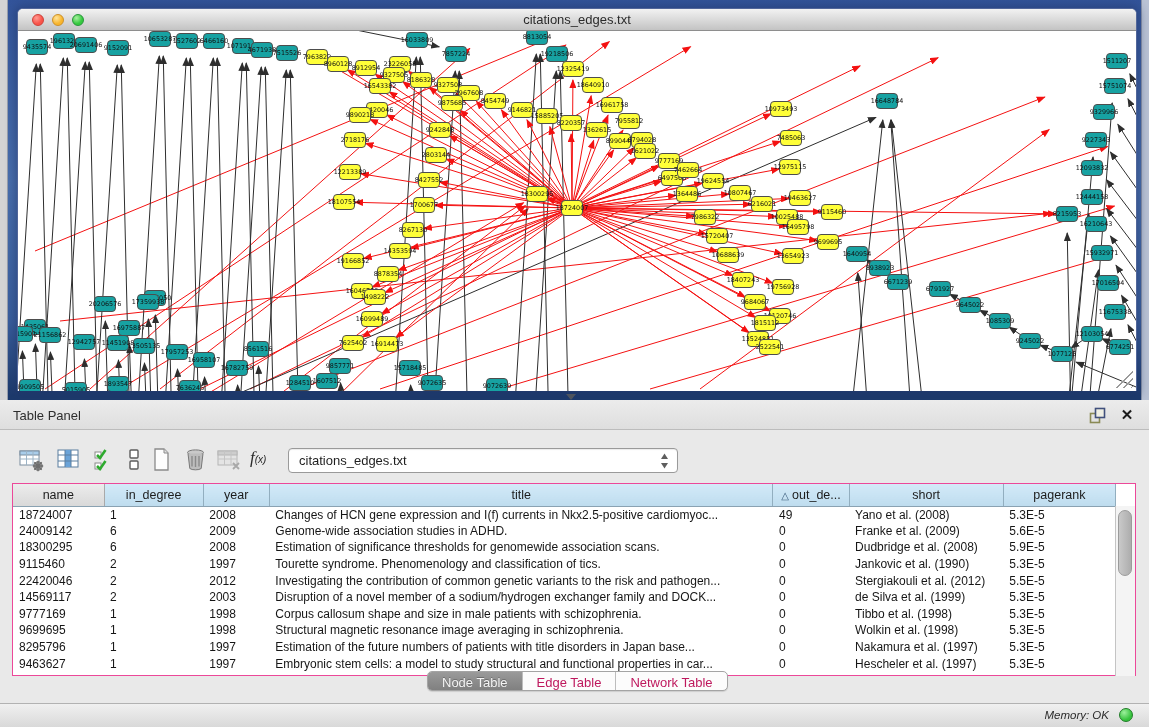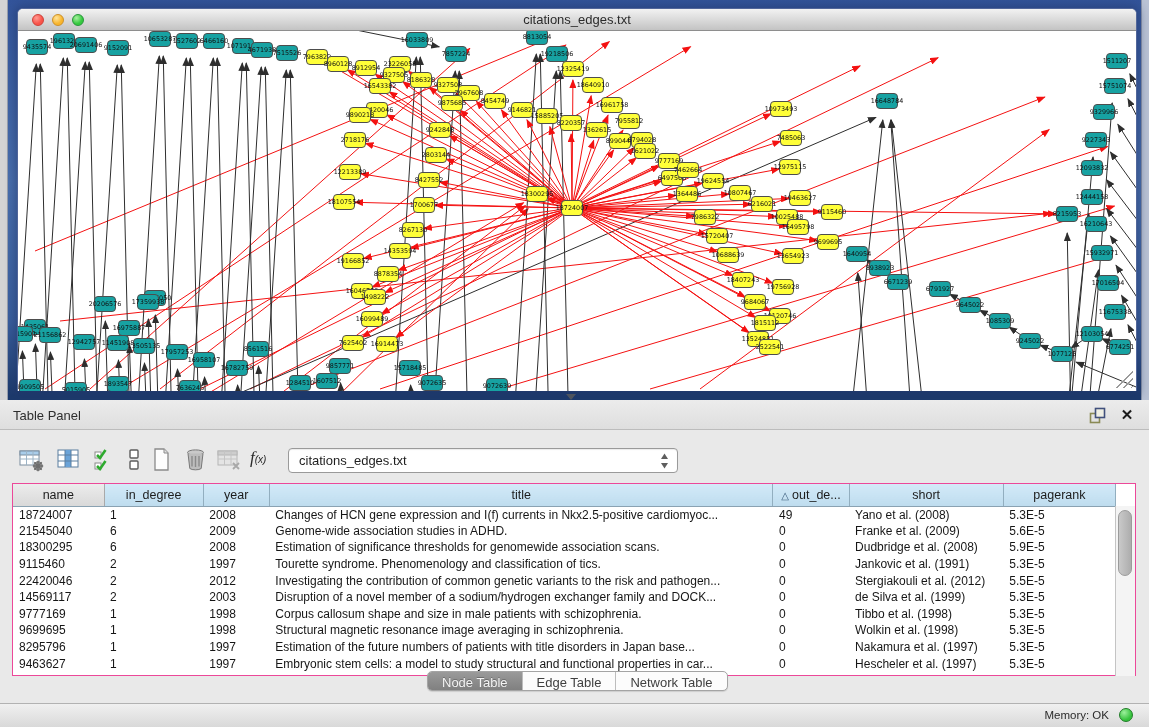--- a/index.html
+++ b/index.html
@@ -52,27 +52,27 @@
   table.data th.gray { background:linear-gradient(180deg,#ececec,#d9d9d9); border-right:1px solid #a9a9a9; }
   .sort-tri { color:#3c5d7c; font-size:10px; margin-right:3px; }
   table.data td { height:16.6px; font-size:12px; color:#161616; padding:0 2px 0 6px;
     overflow:hidden; white-space:nowrap; }
   .vscroll { position:absolute; right:0; top:22px; width:20px; height:170px; background:#f4f4f4; border-left:1px solid #c4c4c4; }
   .vthumb { position:absolute; left:2px; top:4px; width:14px; height:66px; border-radius:8px;
     background:linear-gradient(90deg,#c9c9c9,#adadad); border:1px solid #9b9b9b; }
 
   .tabbar { position:absolute; left:427px; top:241px; height:20px; display:flex;
     border:1px solid #a4a4a4; border-radius:5px; overflow:hidden; background:#fcfcfc; box-shadow:0 1px 1px rgba(0,0,0,.12); }
-  .tab { font-size:13px; color:#404040; padding:3px 14px 0 14px; text-align:center; border-right:1px solid #bdbdbd; }
+  .tab { font-size:13px; color:#be185d; padding:3px 14px 0 14px; text-align:center; border-right:1px solid #bdbdbd; }
   .tab:last-child { border-right:none; }
   .tab.active { background:linear-gradient(180deg,#9a9a9a,#808080); color:#f4f4f4;
     text-shadow:0 -1px 0 rgba(0,0,0,.25); }
 
   .statusbar { position:absolute; left:0; top:703px; width:1149px; height:24px;
-    background:linear-gradient(180deg,#f0f0f0,#d9d9d9); border-top:1px solid #b2b2b2; }
+    background:linear-gradient(180deg,#f0f0f0,#d9d9d9); border-top:1px solid #b2b2b2;font-style:italic; }
   .mem-label { position:absolute; right:40px; top:5px; font-size:11.5px; color:#2c2c2c; }
   .mem-dot { position:absolute; right:16px; top:4px; width:14px; height:14px; border-radius:50%;
     background:radial-gradient(circle at 35% 30%,#9cf09c,#35c23c 65%); border:1px solid #1f7c26; }
 </style>
 </head>
 <body>
 
 <div class="app">
 
   <div class="network-region">
@@ -888,21 +888,21 @@
             <tr>
               <td>18724007</td>
               <td>1</td>
               <td>2008</td>
               <td>Changes of HCN gene expression and I(f) currents in Nkx2.5-positive cardiomyoc...</td>
               <td>49</td>
               <td>Yano et al. (2008)</td>
               <td>5.3E-5</td>
             </tr>
             <tr>
-              <td>21545040</td>
+              <td>24009142</td>
               <td>6</td>
               <td>2009</td>
               <td>Genome-wide association studies in ADHD.</td>
               <td>0</td>
               <td>Franke et al. (2009)</td>
               <td>5.6E-5</td>
             </tr>
             <tr>
               <td>18300295</td>
               <td>6</td>
@@ -911,21 +911,21 @@
               <td>0</td>
               <td>Dudbridge et al. (2008)</td>
               <td>5.9E-5</td>
             </tr>
             <tr>
               <td>9115460</td>
               <td>2</td>
               <td>1997</td>
               <td>Tourette syndrome. Phenomenology and classification of tics.</td>
               <td>0</td>
-              <td>Jankovic et al. (1991)</td>
+              <td>Jankovic et al. (1990)</td>
               <td>5.3E-5</td>
             </tr>
             <tr>
               <td>22420046</td>
               <td>2</td>
               <td>2012</td>
               <td>Investigating the contribution of common genetic variants to the risk and pathogen...</td>
               <td>0</td>
               <td>Stergiakouli et al. (2012)</td>
               <td>5.5E-5</td>

